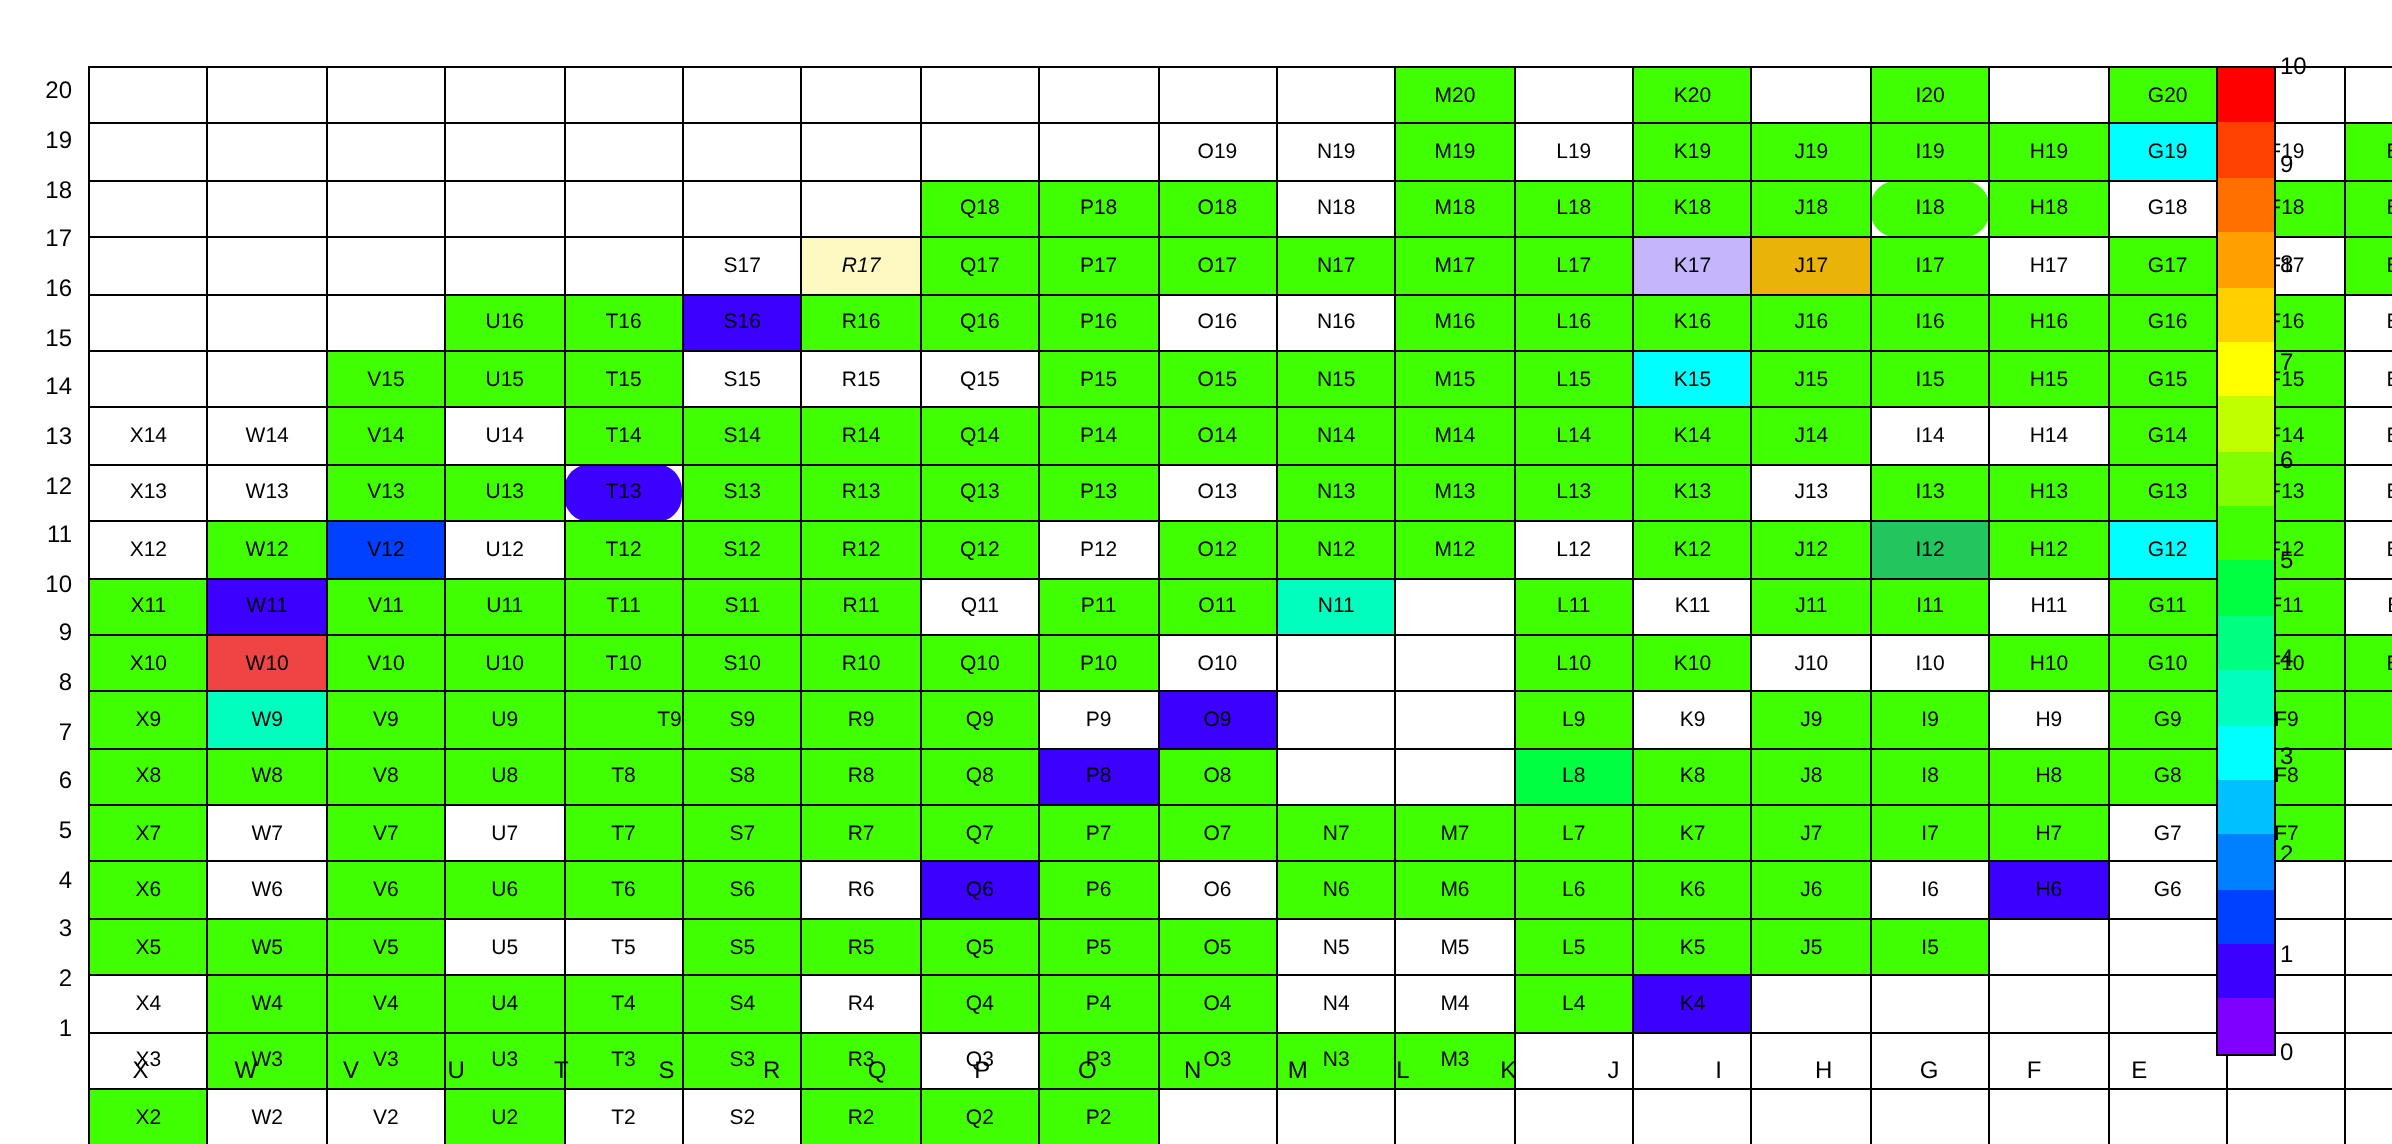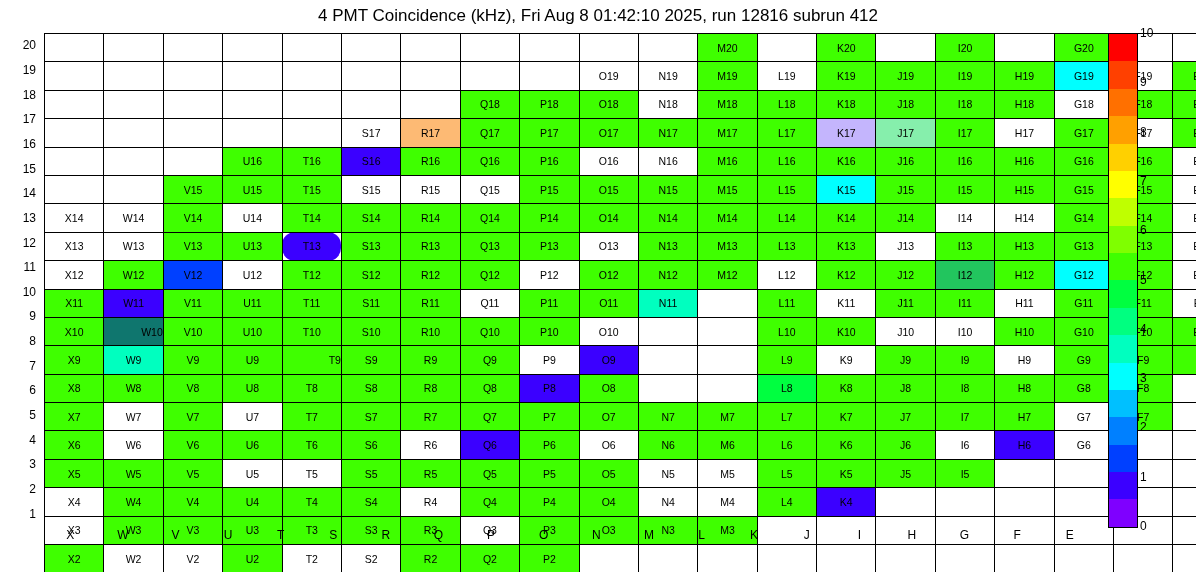--- a/index.html
+++ b/index.html
@@ -17,21 +17,20 @@
   #cbar{position:absolute;left:1108px;top:33px;width:28px;height:493px;border:1px solid #000;}
   #cbar .seg{width:100%;}
   #cbarticks{position:absolute;left:1140px;top:33px;width:40px;height:493px;}
   #cbarticks div{position:absolute;left:0;font-size:12px;color:#000;height:14px;line-height:14px;}
 </style>
 </head>
 <body>
 
 <div id="root">
 
-  <div id="title">4 PMT Coincidence (kHz), Fri Aug  8 01:42:10 2025, run 12816 subrun 412</div>
 
   <div id="ylabels">
       <div style="top: 5.325px;">20</div>
       <div style="top: 29.975px;">19</div>
       <div style="top: 54.625px;">18</div>
       <div style="top: 79.275px;">17</div>
       <div style="top: 103.925px;">16</div>
       <div style="top: 128.575px;">15</div>
       <div style="top: 153.225px;">14</div>
       <div style="top: 177.875px;">13</div>
@@ -105,42 +104,42 @@
             <td class="empty"></td>
             <td class="empty"></td>
             <td style="background: rgb(63, 255, 0);">Q18</td>
             <td style="background: rgb(63, 255, 0);">P18</td>
             <td style="background: rgb(63, 255, 0);">O18</td>
             <td style="background: rgb(255, 255, 255);">N18</td>
             <td style="background: rgb(63, 255, 0);">M18</td>
             <td style="background: rgb(63, 255, 0);">L18</td>
             <td style="background: rgb(63, 255, 0);">K18</td>
             <td style="background: rgb(63, 255, 0);">J18</td>
-            <td style="background: rgb(63, 255, 0);">I18</td>
+            <td style="background: rgb(63, 255, 0); border-radius: 14px;">I18</td>
             <td style="background: rgb(63, 255, 0);">H18</td>
             <td style="background: rgb(255, 255, 255);">G18</td>
             <td style="background: rgb(63, 255, 0);">F18</td>
             <td style="background: rgb(63, 255, 0);">E18</td>
           </tr>
           <tr>
             <td class="empty"></td>
             <td class="empty"></td>
             <td class="empty"></td>
             <td class="empty"></td>
             <td class="empty"></td>
             <td style="background: rgb(255, 255, 255);">S17</td>
-            <td style="background: #fdba74;">R17</td>
+            <td style="background: #fef9c3; font-style: italic;">R17</td>
             <td style="background: rgb(63, 255, 0);">Q17</td>
             <td style="background: rgb(63, 255, 0);">P17</td>
             <td style="background: rgb(63, 255, 0);">O17</td>
             <td style="background: rgb(63, 255, 0);">N17</td>
             <td style="background: rgb(63, 255, 0);">M17</td>
             <td style="background: rgb(63, 255, 0);">L17</td>
             <td style="background: #c4b5fd;">K17</td>
-            <td style="background: #86efac;">J17</td>
+            <td style="background: #eab308;">J17</td>
             <td style="background: rgb(63, 255, 0);">I17</td>
             <td style="background: rgb(255, 255, 255);">H17</td>
             <td style="background: rgb(63, 255, 0);">G17</td>
             <td style="background: rgb(255, 255, 255);">F17</td>
             <td style="background: rgb(63, 255, 0);">E17</td>
           </tr>
           <tr>
             <td class="empty"></td>
             <td class="empty"></td>
             <td class="empty"></td>
@@ -267,21 +266,21 @@
             <td style="background: rgb(255, 255, 255);">K11</td>
             <td style="background: rgb(63, 255, 0);">J11</td>
             <td style="background: rgb(63, 255, 0);">I11</td>
             <td style="background: rgb(255, 255, 255);">H11</td>
             <td style="background: rgb(63, 255, 0);">G11</td>
             <td style="background: rgb(63, 255, 0);">F11</td>
             <td style="background: rgb(255, 255, 255);">E11</td>
           </tr>
           <tr>
             <td style="background: rgb(63, 255, 0);">X10</td>
-            <td style="background: #0f766e; text-align: right;">W10</td>
+            <td style="background: #ef4444;">W10</td>
             <td style="background: rgb(63, 255, 0);">V10</td>
             <td style="background: rgb(63, 255, 0);">U10</td>
             <td style="background: rgb(63, 255, 0);">T10</td>
             <td style="background: rgb(63, 255, 0);">S10</td>
             <td style="background: rgb(63, 255, 0);">R10</td>
             <td style="background: rgb(63, 255, 0);">Q10</td>
             <td style="background: rgb(63, 255, 0);">P10</td>
             <td style="background: rgb(255, 255, 255);">O10</td>
             <td class="empty"></td>
             <td class="empty"></td>

